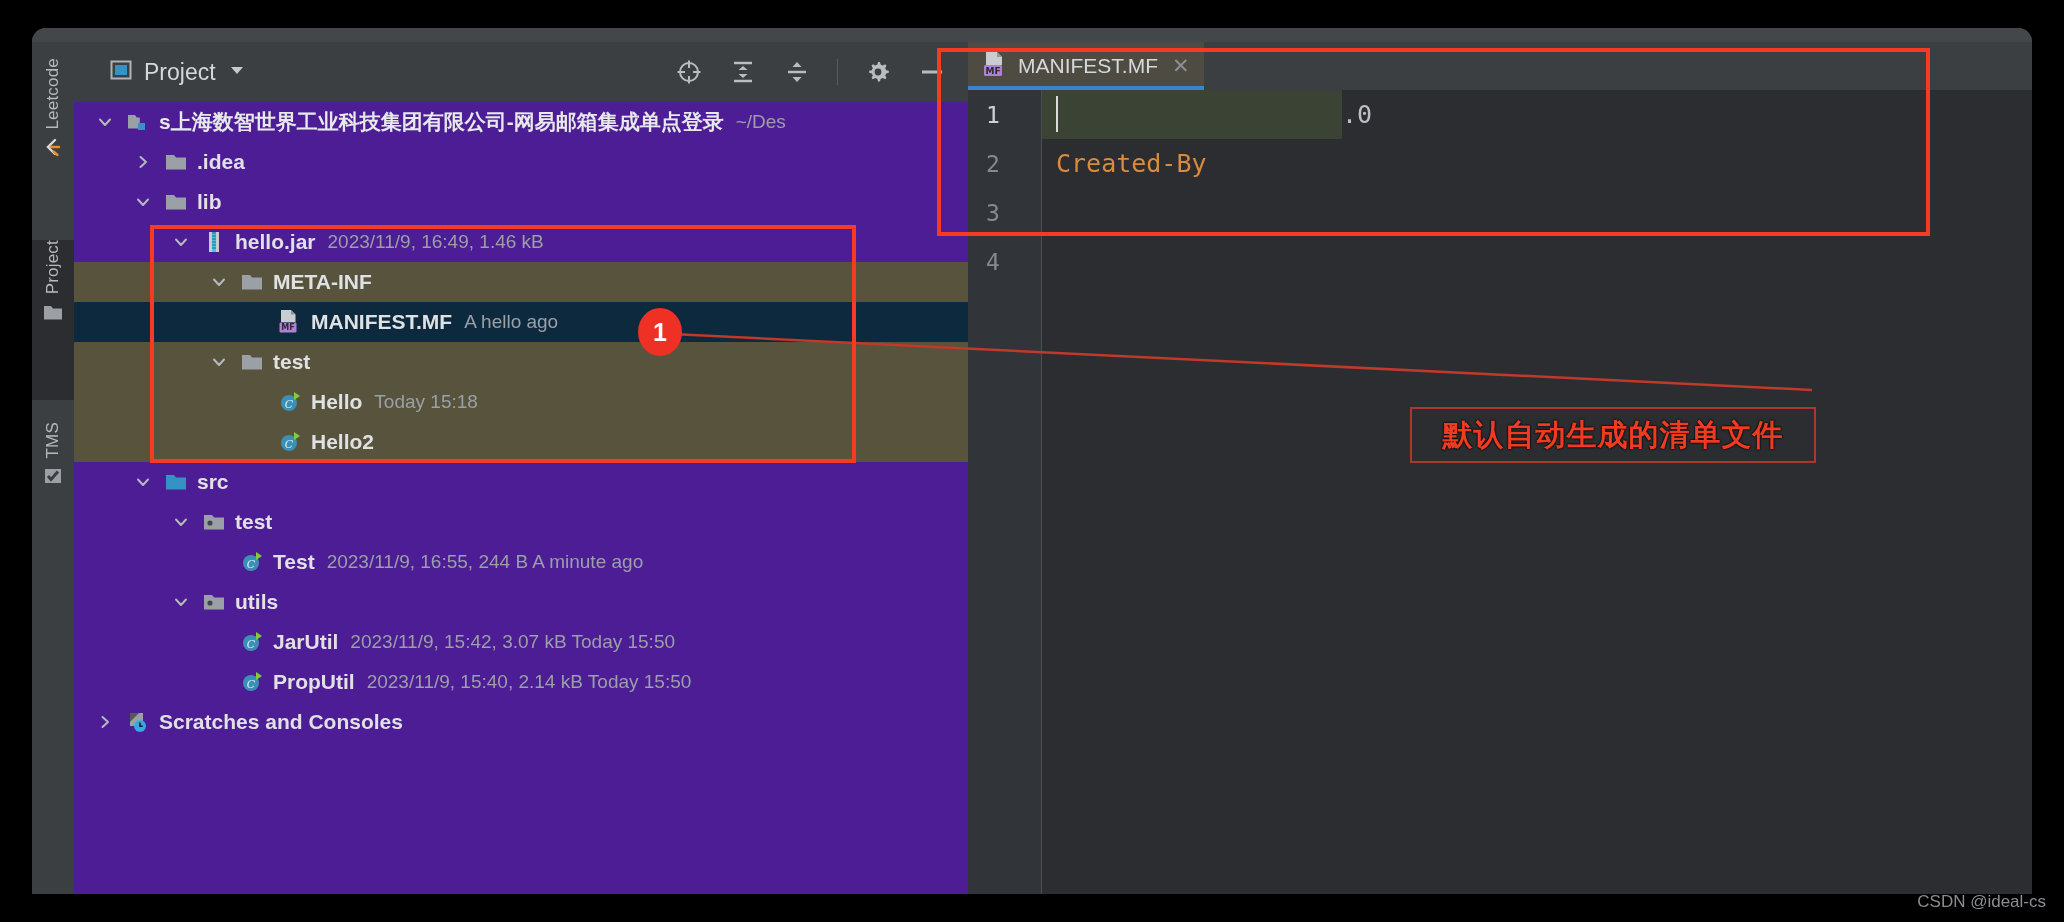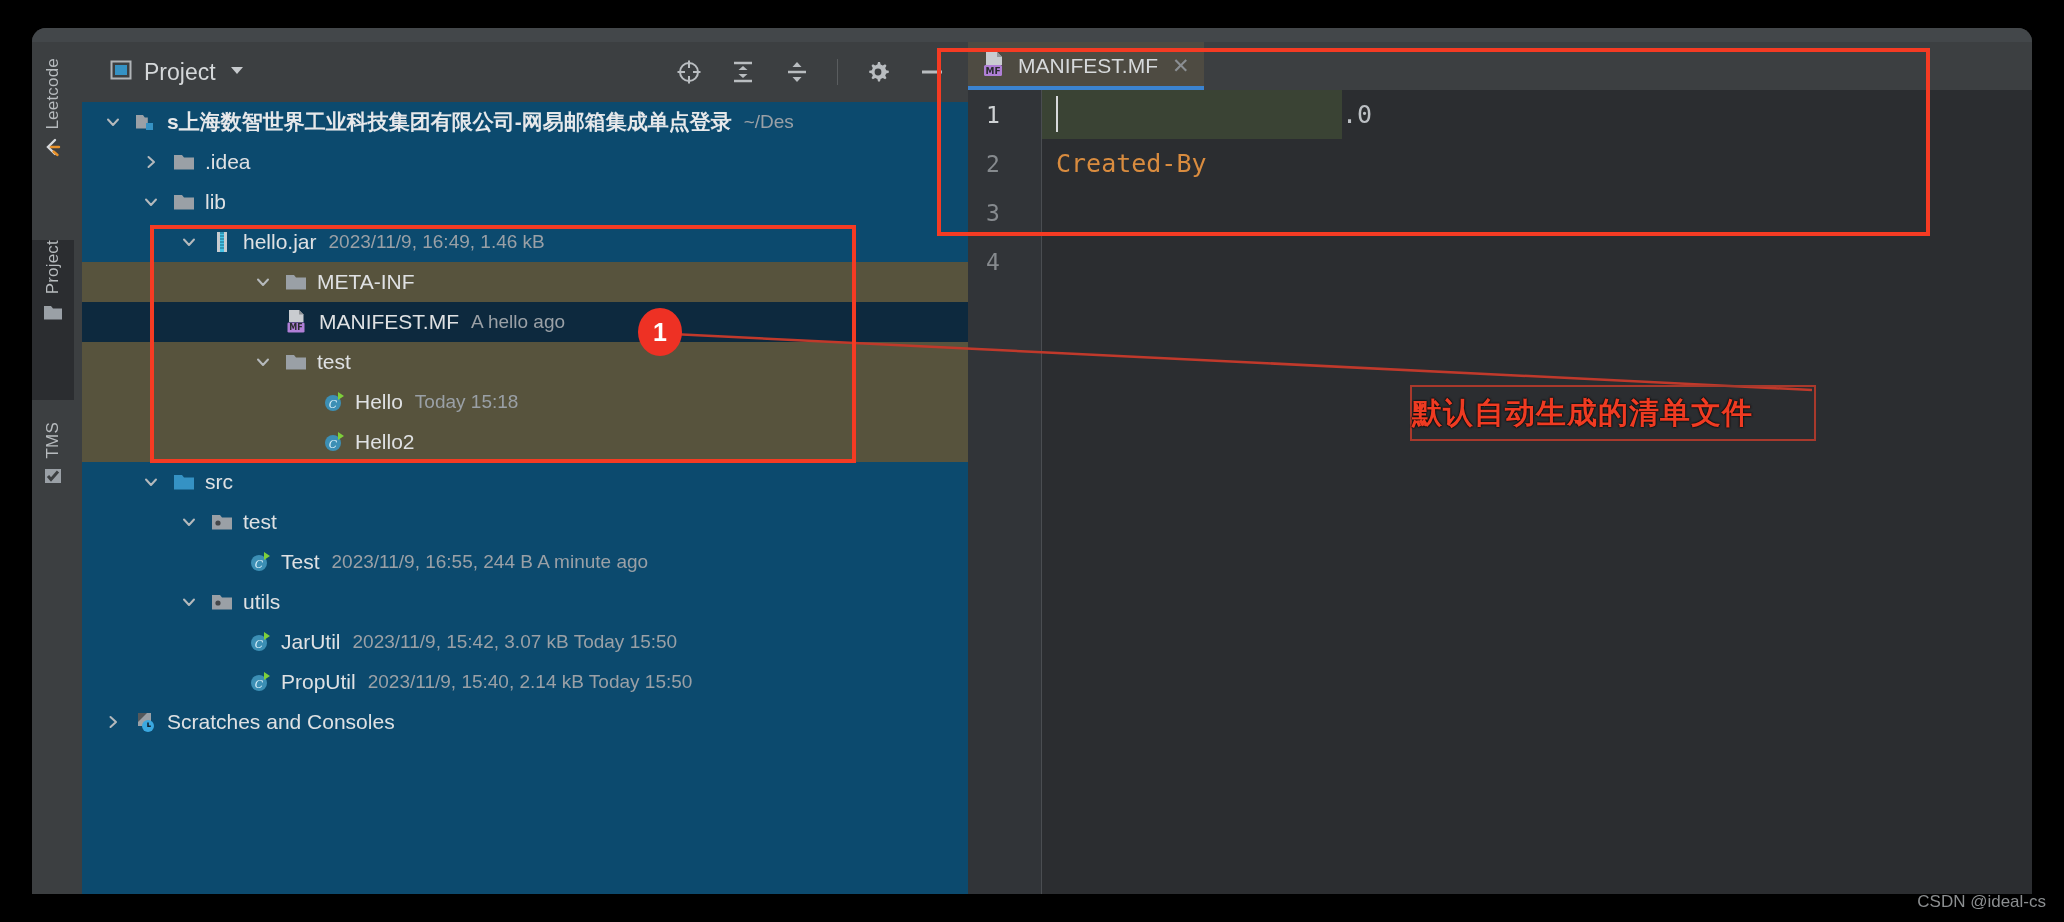--- a/index.html
+++ b/index.html
@@ -26,30 +26,30 @@
   
   #projpanel{position:absolute;left:42px;top:14px;width:894px;height:852px;background:#3c3f41;}
   #proj-toolbar{position:relative;height:60px;display:flex;align-items:center;}
   #proj-title{display:flex;align-items:center;gap:12px;margin-left:36px;}
   #proj-title .ptxt{color:#d5d8da;font-size:23px;}
   #proj-tools{margin-left:auto;display:flex;align-items:center;gap:26px;margin-right:22px;}
   .tbtn{width:28px;height:28px;display:flex;align-items:center;justify-content:center;cursor:pointer;}
   .tsep{width:1px;height:26px;background:#5a5d5f;}
 
   
-  #tree{position:absolute;left:8px;top:60px;width:894px;height:792px;background:#0c4a6e;}
+  #tree{position:absolute;left:0;top:60px;width:894px;height:792px;background:#4c1d95;}
   .row{position:relative;height:40px;display:flex;align-items:center;white-space:nowrap;
        font-size:21px;color:#d5d8da;}
   .row.sel{background:#0d293e;}
-  .row.hl{background:#57533d;padding-left:36px;}
+  .row.hl{background:#57533d;}
   .twisty{width:22px;height:22px;flex:0 0 22px;display:flex;align-items:center;justify-content:center;
           color:#b5b9bc;}
   .ico{width:24px;height:24px;flex:0 0 24px;display:flex;align-items:center;justify-content:center;
        margin-right:9px;}
-  .lbl{color:#dfe1e3;}
+  .lbl{color:#dfe1e3;font-weight:bold;}
   .meta{color:#9aa0a6;font-size:19px;margin-left:12px;}
   .rootlbl{font-weight:bold;color:#e6e8ea;font-size:21px;}
 
   
   #editor{position:absolute;left:936px;top:14px;width:1064px;height:852px;background:#2b2d30;}
   #tabbar{height:48px;background:#3c3f41;display:flex;align-items:stretch;}
   #tab-manifest{display:flex;align-items:center;gap:10px;padding:0 14px 0 14px;background:#4e4b42;
        position:relative;}
   #tab-manifest .tablabel{color:#d6d9db;font-size:21px;}
   #tab-underline{position:absolute;left:0;right:0;bottom:0;height:4px;background:#3b83d0;}
@@ -65,23 +65,23 @@
   .cline{height:49px;display:flex;align-items:center;padding-left:14px;
          font-family:"DejaVu Sans Mono",monospace;font-size:25px;color:#bcc0c4;white-space:pre;}
   .k{color:#d98c3f;}
   #hl-l1{position:absolute;left:0;top:0;width:300px;height:49px;background:#3a4334;}
   #caret{position:absolute;left:14px;top:6px;width:2px;height:36px;background:#d8dadc;}
 
   
   .annbox{position:absolute;border:4px solid #f53b23;box-sizing:border-box;pointer-events:none;}
   #ann-tree{left:150px;top:225px;width:706px;height:238px;}
   #ann-code{left:937px;top:48px;width:993px;height:188px;}
-  #ann-label{position:absolute;left:1410px;top:385px;width:406px;height:56px;
+  #ann-label{position:absolute;left:1410px;top:407px;width:406px;height:56px;
              border:2px solid #a8392c;box-sizing:border-box;display:flex;align-items:center;
-             justify-content:flex-start;}
+             justify-content:center;}
   #ann-label .atext{color:#ef3b22;font-size:30px;font-weight:bold;letter-spacing:1px;
              text-shadow:0 0 2px #000,0 0 2px #000;}
   #badge1{position:absolute;left:638px;top:308px;width:44px;height:48px;border-radius:50%;
           background:#ee3124;display:flex;align-items:center;justify-content:center;
           color:#fff;font-size:25px;font-weight:bold;}
   #leader{position:absolute;left:0;top:0;width:2064px;height:922px;pointer-events:none;}
 
   #watermark{position:absolute;right:18px;bottom:10px;color:#8b8e90;font-size:17px;}
 </style>
 </head>

